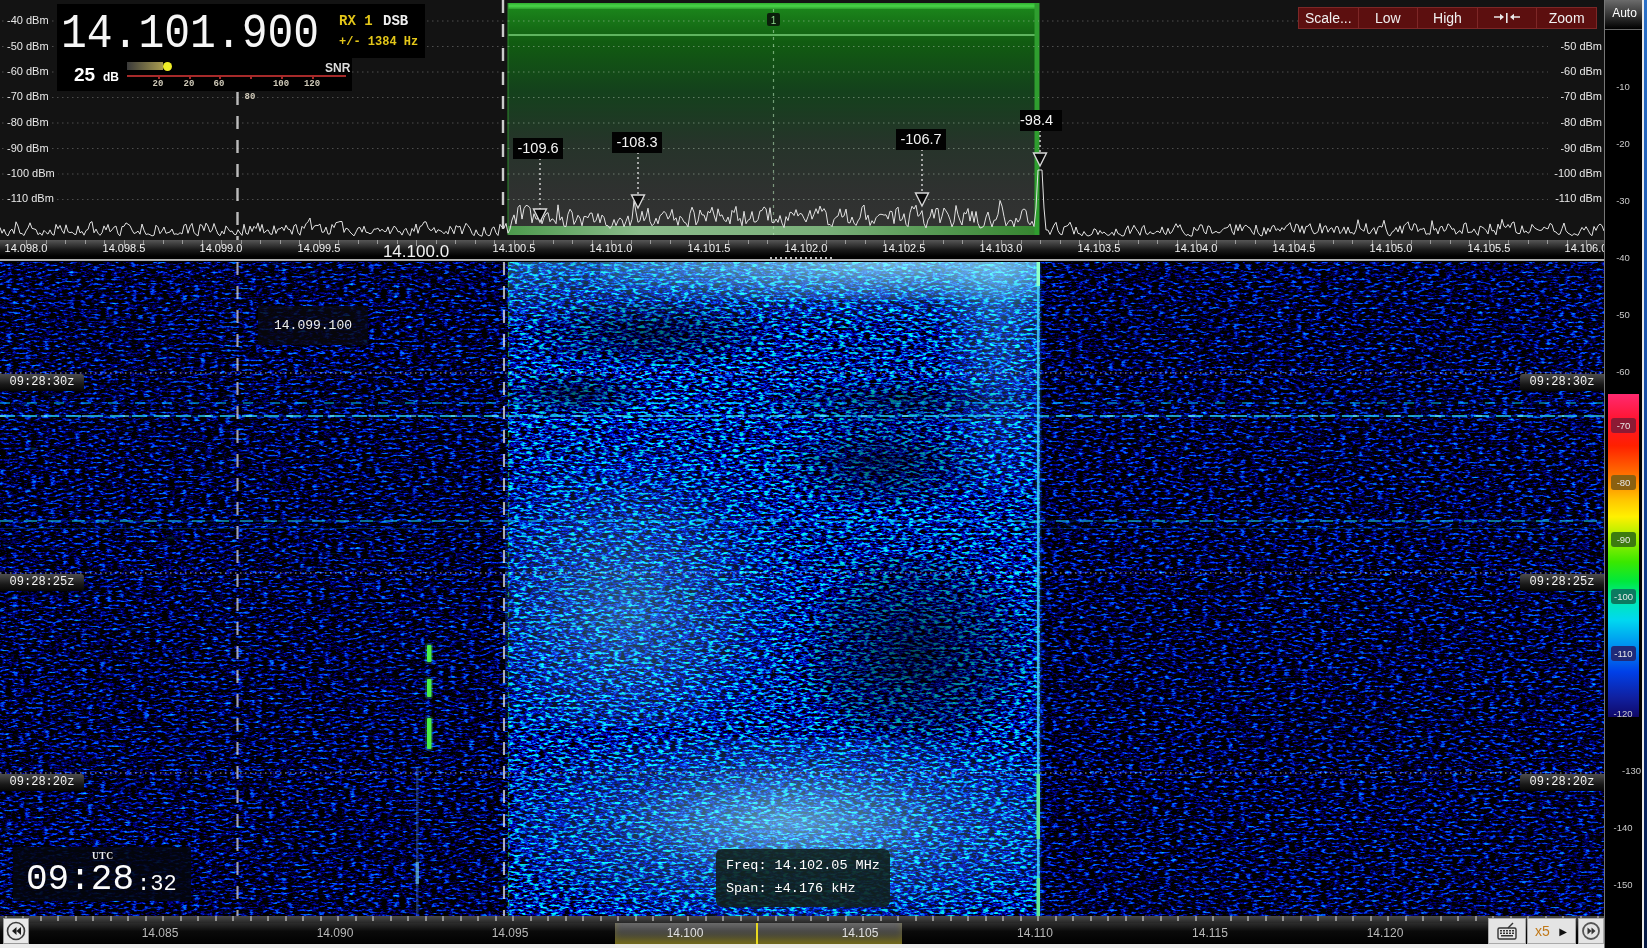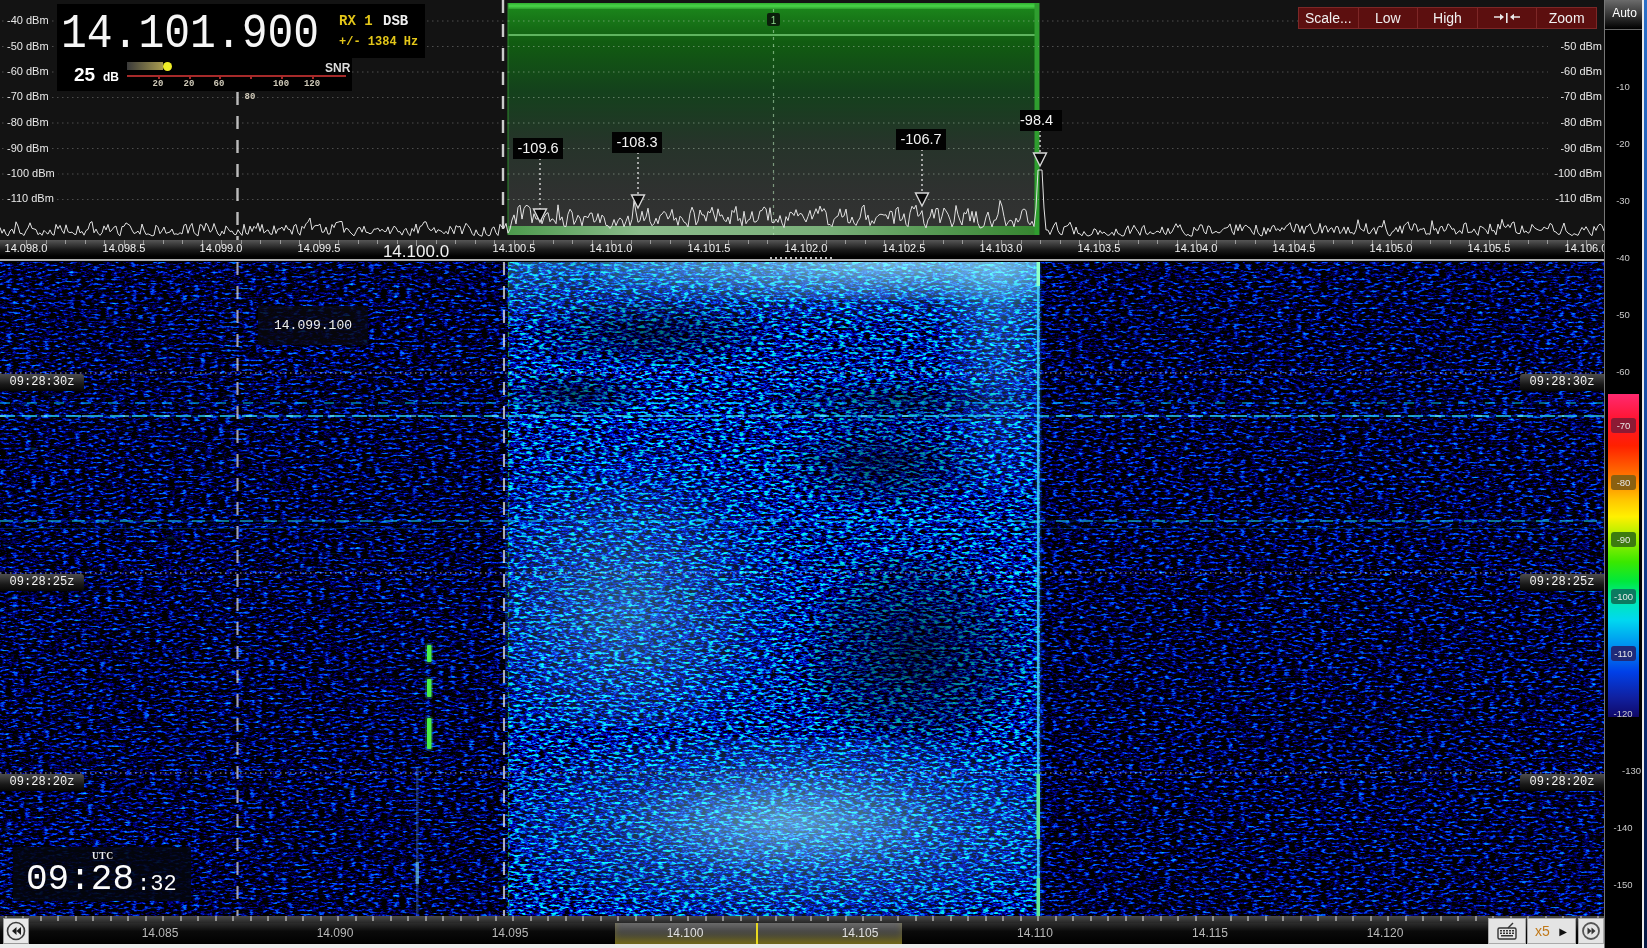--- a/index.html
+++ b/index.html
@@ -304,20 +304,24 @@
 <div style="position:absolute;left:1520px;top:112px;width:84px;height:17px;background:linear-gradient(#4e4e4e,#191919 60%,#050505);border-radius:3px 0 0 3px;color:#f2f2f2;font-family:'Liberation Mono',monospace;font-size:12px;line-height:17px;text-align:center">09:28:30z</div>
 <div style="position:absolute;left:0px;top:312px;width:84px;height:17px;background:linear-gradient(#4e4e4e,#191919 60%,#050505);border-radius:0 3px 3px 0;color:#f2f2f2;font-family:'Liberation Mono',monospace;font-size:12px;line-height:17px;text-align:center">09:28:25z</div>
 <div style="position:absolute;left:1520px;top:312px;width:84px;height:17px;background:linear-gradient(#4e4e4e,#191919 60%,#050505);border-radius:3px 0 0 3px;color:#f2f2f2;font-family:'Liberation Mono',monospace;font-size:12px;line-height:17px;text-align:center">09:28:25z</div>
 <div style="position:absolute;left:0px;top:512px;width:84px;height:17px;background:linear-gradient(#4e4e4e,#191919 60%,#050505);border-radius:0 3px 3px 0;color:#f2f2f2;font-family:'Liberation Mono',monospace;font-size:12px;line-height:17px;text-align:center">09:28:20z</div>
 <div style="position:absolute;left:1520px;top:512px;width:84px;height:17px;background:linear-gradient(#4e4e4e,#191919 60%,#050505);border-radius:3px 0 0 3px;color:#f2f2f2;font-family:'Liberation Mono',monospace;font-size:12px;line-height:17px;text-align:center">09:28:20z</div>
 <div style="position:absolute;left:258px;top:44px;width:110px;height:39px;background:rgba(8,8,14,0.78);color:#f0f0f0;font-family:'Liberation Mono',monospace;font-size:13px;text-align:center;line-height:39px">14.099.100</div>
 <div style="position:absolute;left:13px;top:585px;width:178px;height:54px;background:rgba(4,6,14,0.85)"></div>
 <div style="position:absolute;left:92px;top:589px;font-size:9.5px;font-weight:bold;letter-spacing:0.5px;color:#f0f0f0;font-family:Liberation Serif, serif">UTC</div>
 <div style="position:absolute;left:26px;top:600px;font-size:36px;line-height:36px;color:#fbfbfb;font-family:'Liberation Mono',monospace">09:28</div>
 <div style="position:absolute;left:137px;top:612px;font-size:22px;line-height:22px;color:#fbfbfb;font-family:'Liberation Mono',monospace">:32</div>
+<div style="position:absolute;left:716px;top:587px;width:174px;height:58px;background:rgba(16,32,26,0.88);border-radius:6px;color:#fff;font-family:'Liberation Mono',monospace;font-size:13.5px">
+<div style="position:absolute;left:10px;top:9px">Freq: 14.102.05 MHz</div>
+<div style="position:absolute;left:10px;top:32px">Span:    ±4.176 kHz</div>
+    </div>
 </div>
 <div style="position:absolute;left:0;top:916px;width:1604px;height:7px;background:linear-gradient(#4a4a4a,#262626)">
 <div style="position:absolute;left:4.7px;top:0;width:2px;height:5px;background:#8f8f8f"></div>
 <div style="position:absolute;left:22.2px;top:0;width:2px;height:5px;background:#8f8f8f"></div>
 <div style="position:absolute;left:39.7px;top:0;width:2px;height:5px;background:#8f8f8f"></div>
 <div style="position:absolute;left:57.2px;top:0;width:2px;height:5px;background:#8f8f8f"></div>
 <div style="position:absolute;left:74.7px;top:0;width:2px;height:5px;background:#8f8f8f"></div>
 <div style="position:absolute;left:92.2px;top:0;width:2px;height:5px;background:#8f8f8f"></div>
 <div style="position:absolute;left:109.7px;top:0;width:2px;height:5px;background:#8f8f8f"></div>
 <div style="position:absolute;left:127.2px;top:0;width:2px;height:5px;background:#8f8f8f"></div>

